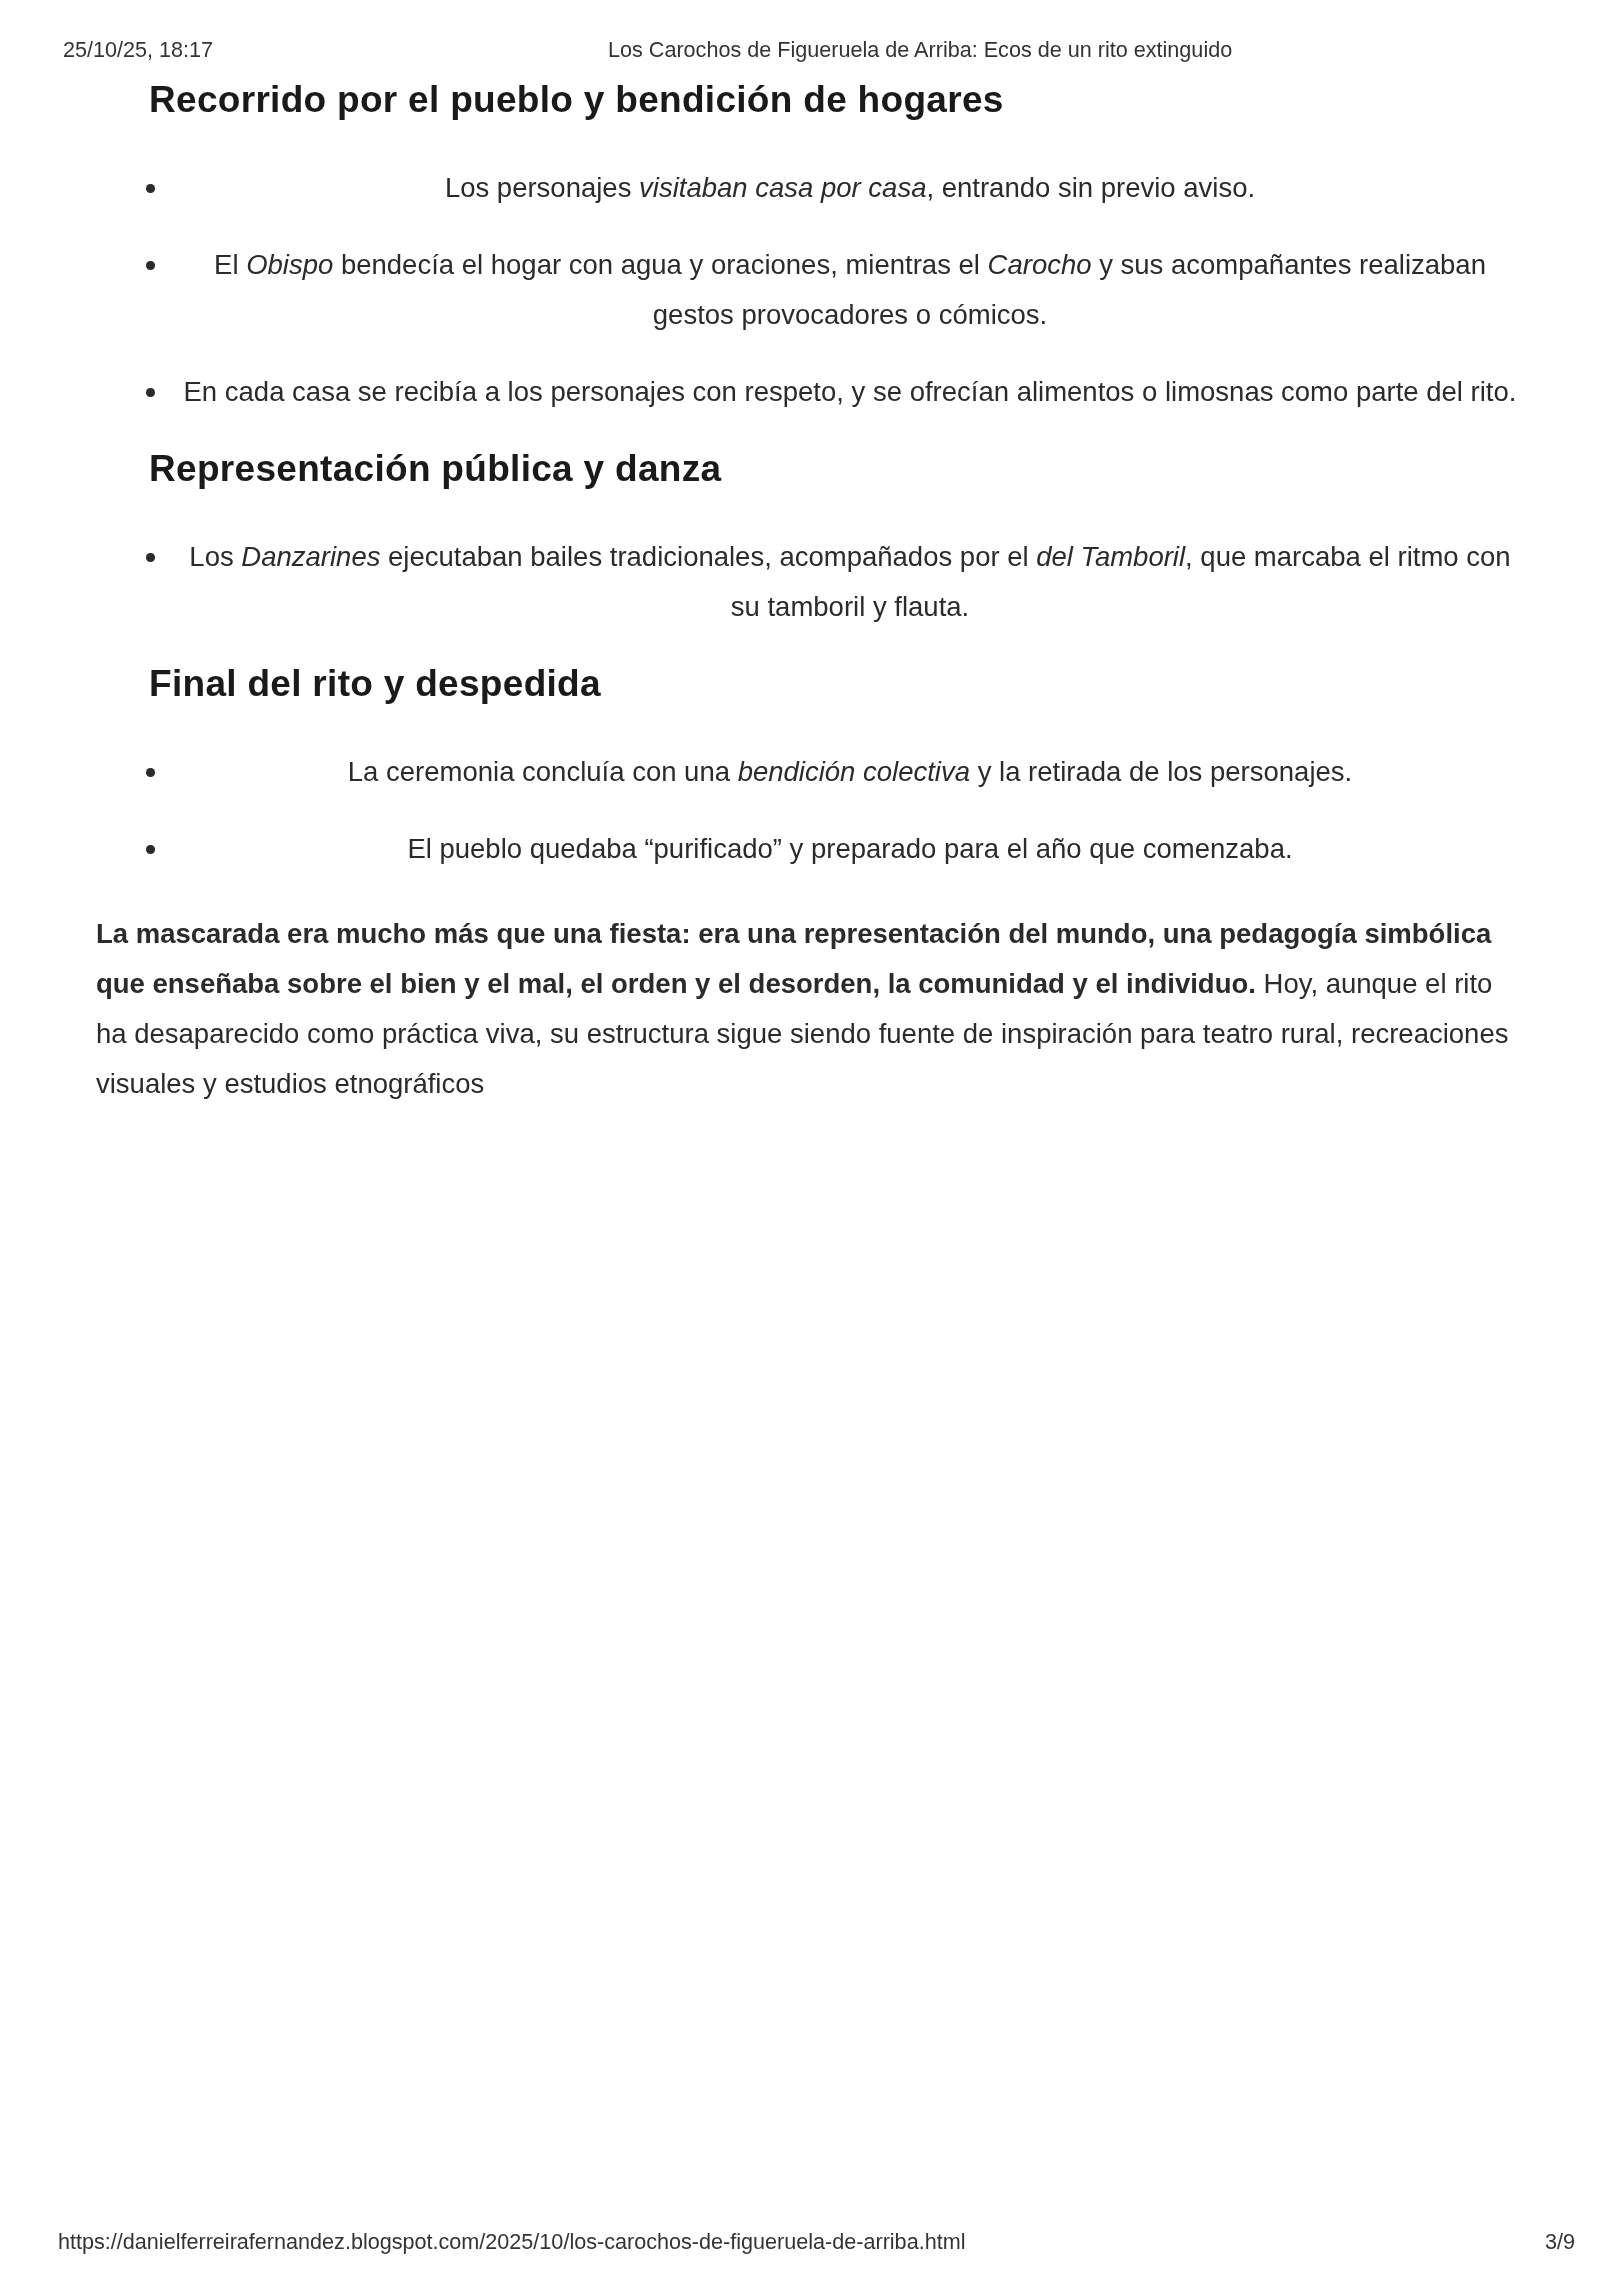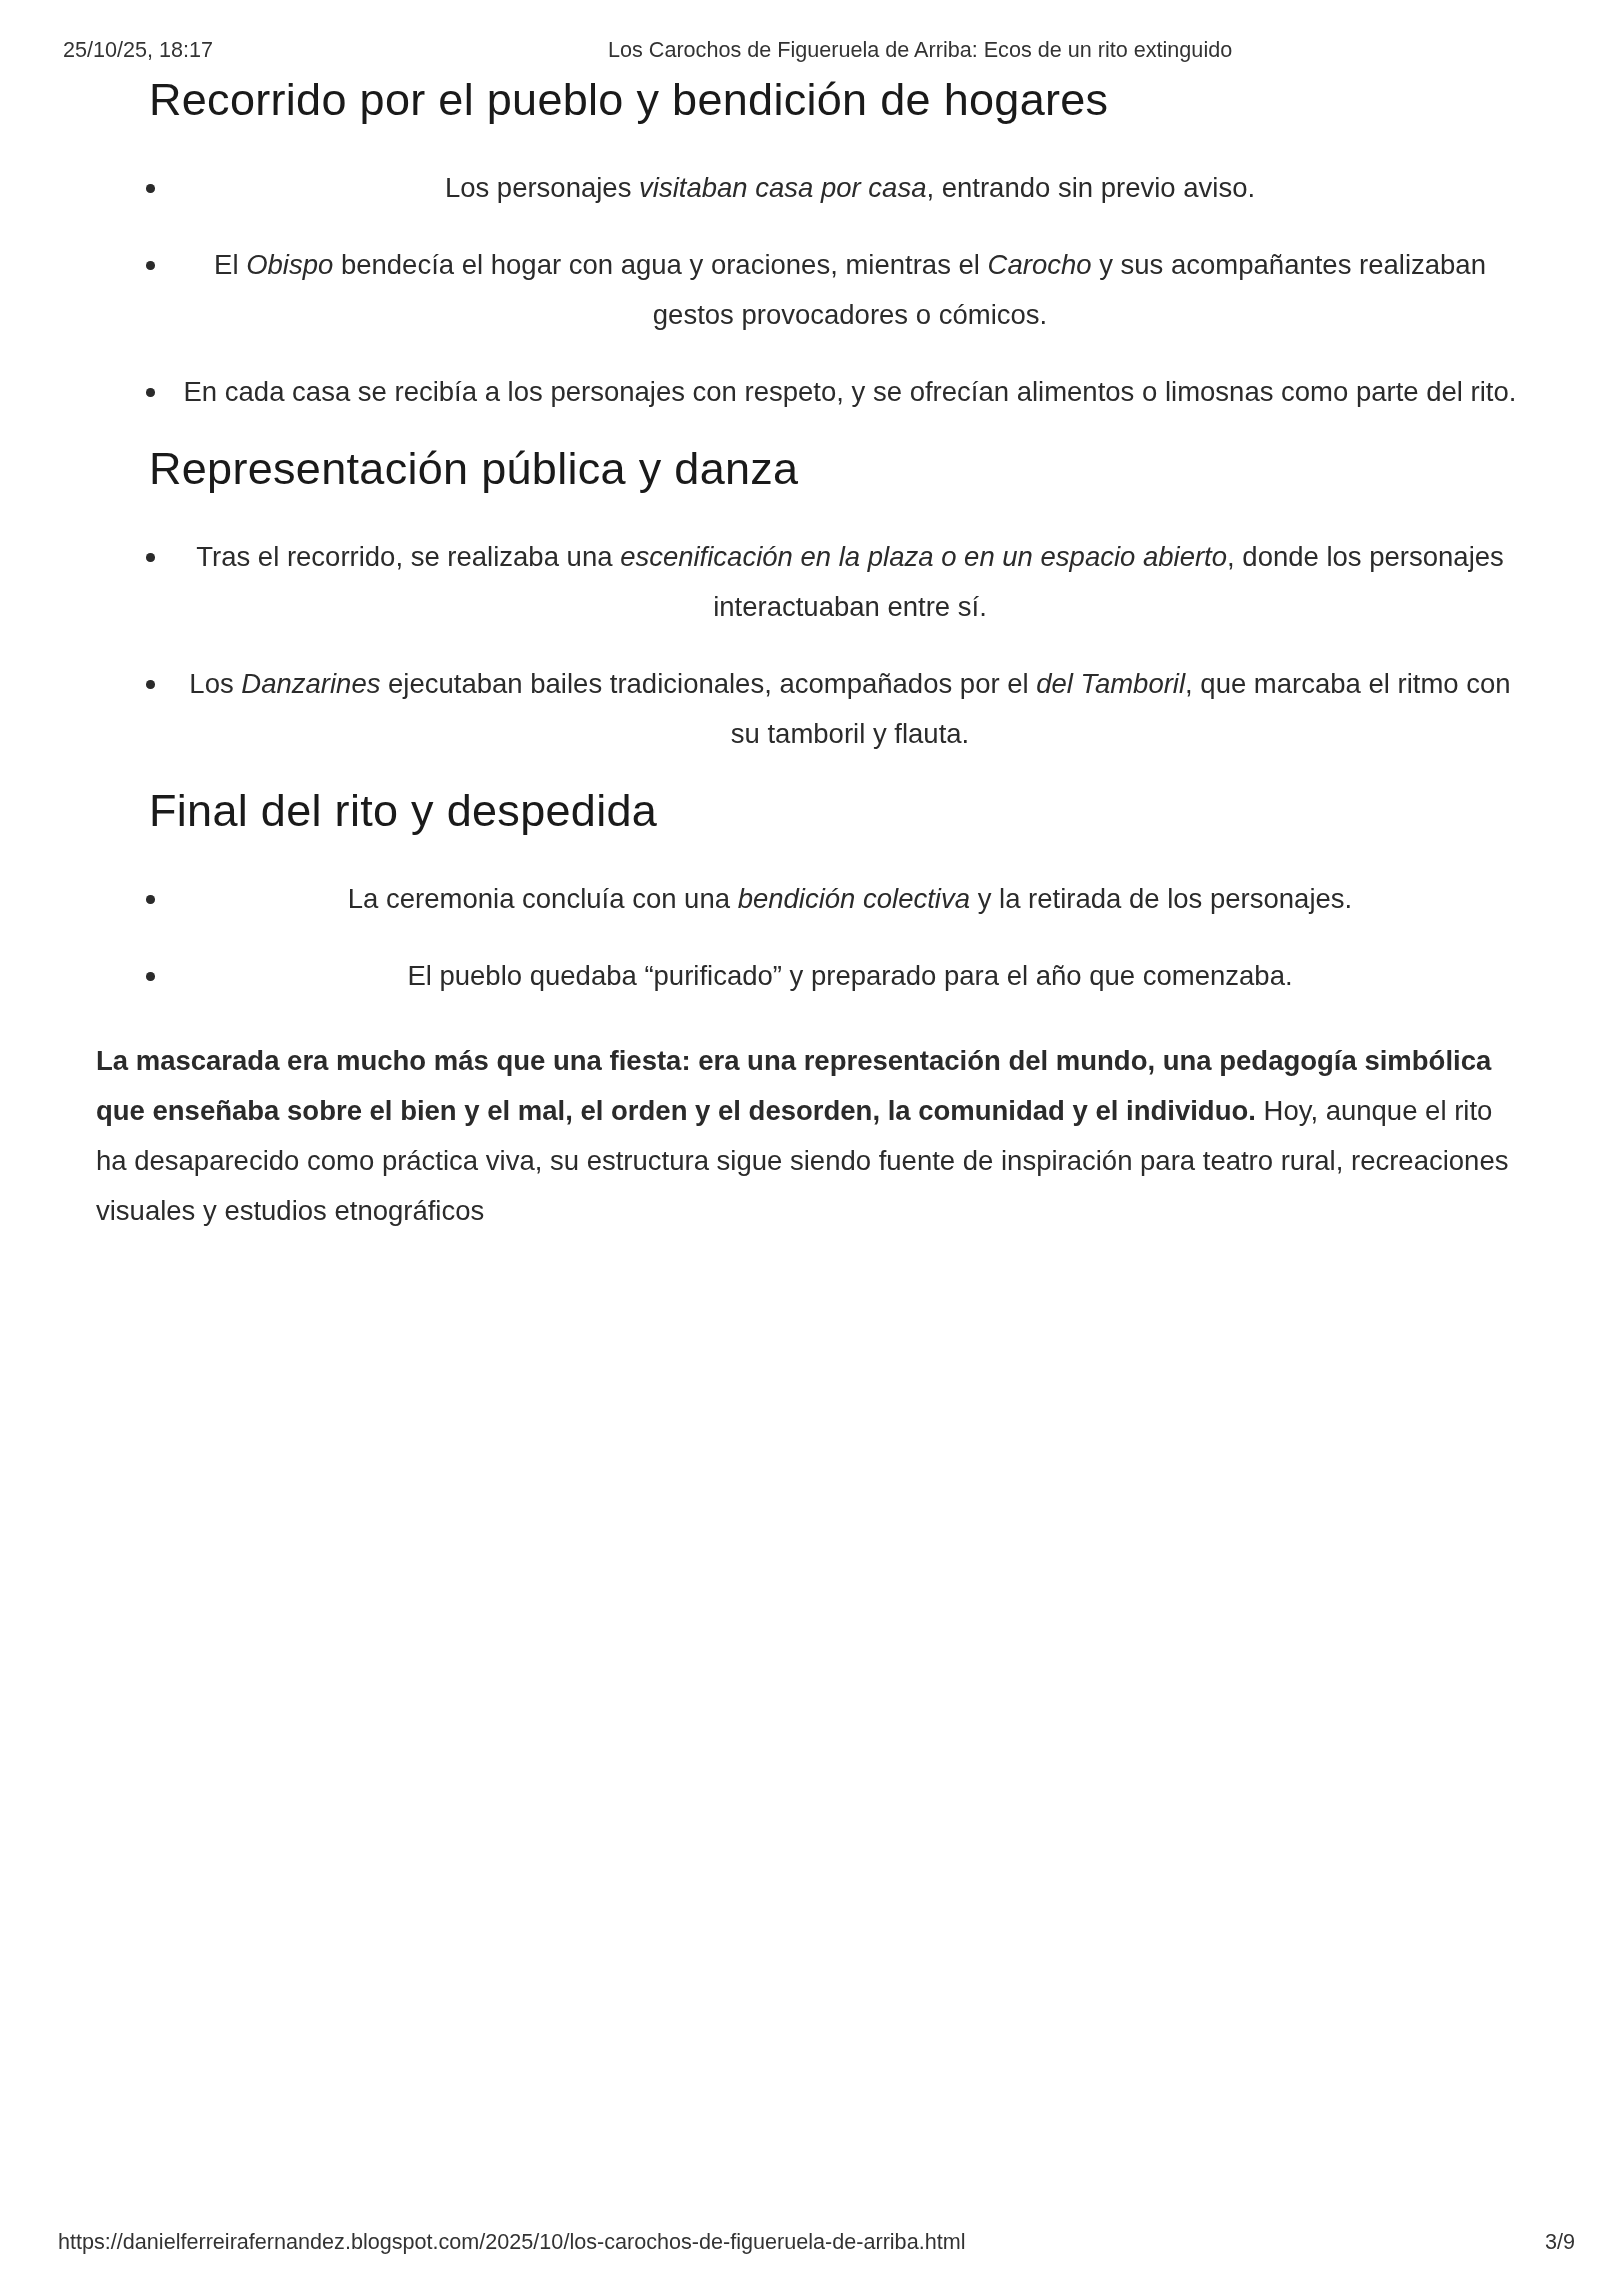--- a/index.html
+++ b/index.html
@@ -26,23 +26,23 @@
     left: 96px;
     top: 0;
     width: 1428px;
     padding-top: 79px;
     font-size: 27.5px;
     line-height: 50px;
     color: var(--text, #2b2b2b);
     text-align: left;
   }
   .content h3 {
-    font-size: 45px;
+    font-size: 37px;
     line-height: 41px;
-    font-weight: normal;
+    font-weight: bold;
     color: var(--heading, #1a1a1a);
     margin: 31px 0 43px 53px;
     letter-spacing: 0.3px;
   }
   .content h3:first-child { margin-top: 0; }
   .content ul { list-style: none; margin: 0; padding: 0 0 0 80px; }
   .content li { position: relative; margin: 0 0 27px 0; text-align: center; }
   .content li::before {
     content: "";
     position: absolute;
@@ -68,21 +68,20 @@
 <div class="content">
 
   <h3>Recorrido por el pueblo y bendición de hogares</h3>
     <ul>
       <li><span>Los personajes </span><span class="it">visitaban casa por casa</span><span>, entrando sin previo aviso.</span></li>
       <li><span>El </span><span class="it">Obispo</span><span> bendecía el hogar con agua y oraciones, mientras el </span><span class="it">Carocho</span><span> y sus acompañantes realizaban gestos provocadores o cómicos.</span></li>
       <li><span>En cada casa se recibía a los personajes con respeto, y se ofrecían alimentos o limosnas como parte del rito.</span></li>
     </ul>
     <h3>Representación pública y danza</h3>
     <ul>
-      <li><span>Tras el recorrido, se realizaba una </span><span class="it">escenificación en la plaza o en un espacio abierto</span><span>, donde los personajes interactuaban entre sí.</span></li>
       <li><span>Los </span><span class="it">Danzarines</span><span> ejecutaban bailes tradicionales, acompañados por el </span><span class="it">del Tamboril</span><span>, que marcaba el ritmo con su tamboril y flauta.</span></li>
     </ul>
     <h3>Final del rito y despedida</h3>
     <ul>
       <li><span>La ceremonia concluía con una </span><span class="it">bendición colectiva</span><span> y la retirada de los personajes.</span></li>
       <li><span>El pueblo quedaba “purificado” y preparado para el año que comenzaba.</span></li>
     </ul>
     <p class="closing"><span class="bd">La mascarada era mucho más que una fiesta: era una representación del mundo, una pedagogía simbólica que enseñaba sobre el bien y el mal, el orden y el desorden, la comunidad y el individuo.</span><span> Hoy, aunque el rito ha desaparecido como práctica viva, su estructura sigue siendo fuente de inspiración para teatro rural, recreaciones visuales y estudios etnográficos</span></p>
 </div>
 

